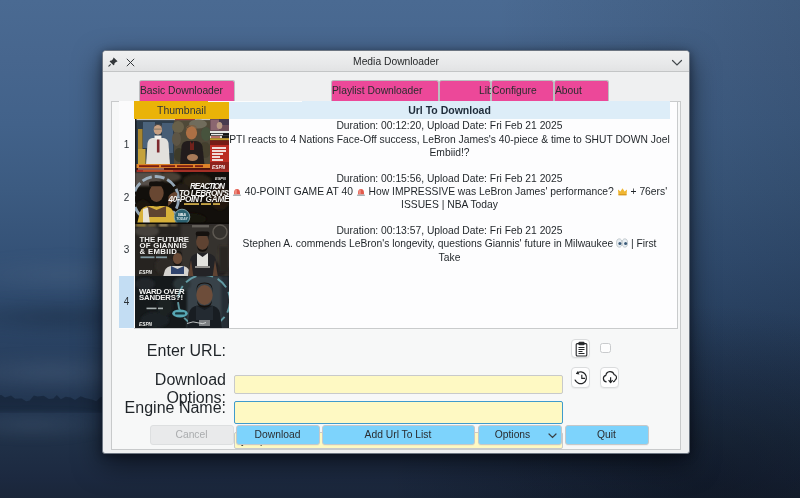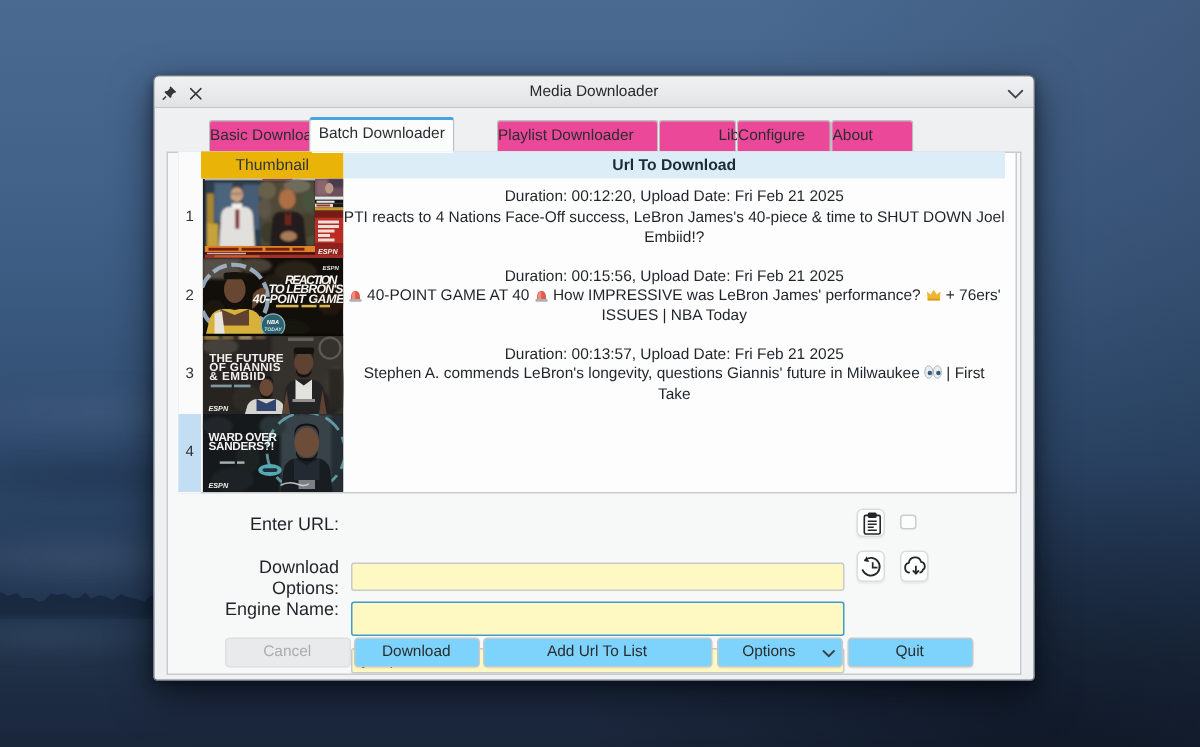--- a/index.html
+++ b/index.html
@@ -55,25 +55,25 @@
   .rownum { position:absolute; left:16px; width:15px; height:52px; font-size:10px;
     color:#2b3137; text-align:center; }
   #th-thumb { position:absolute; left:31px; top:50px; width:95px; height:18px;
     background:#eab308; font-size:10.5px; color:#31363b; text-align:center; line-height:18px; }
   #th-url { position:absolute; left:126px; top:50px; width:441px; height:18px;
     background:#ddedf8; font-size:10.5px; font-weight:bold; color:#1d2b39;
     text-align:center; line-height:18px; }
   .thumb { position:absolute; left:31.5px; width:94px; height:52.3px; overflow:hidden; }
   .urlcell { position:absolute; left:126px; width:441px; height:52.3px;
     font-size:10.3px; line-height:13.4px; color:#1f2428; text-align:center;
-    display:flex; align-items:center; justify-content:center; overflow:hidden; }
+    display:flex; align-items:flex-start; justify-content:center; overflow:hidden; }
   .urlcell > div { white-space:nowrap; }
   .hl { background:#c3ddf3; }
   
-  .lbl { position:absolute; font-size:12px; color:#1f2428; text-align:right; right:463px; }
+  .lbl { position:absolute; font-size:16px; color:#1f2428; text-align:right; right:463px; }
   .inp { position:absolute; left:131px; width:328.5px; background:#fef9c3;
     border:1px solid #c8cacb; border-radius:2px;margin-top:36px; }
   .iconbtn { position:absolute; width:19px; height:19px; background:#fefefe;
     border:1px solid #dadcdd; border-radius:4px; box-shadow:0 1px 1px rgba(0,0,0,0.05); }
   .btn { position:absolute; top:373.5px; height:20px; background:#7dd3fc;
     border:1px solid #c6c8c9; border-radius:3px; font-size:10.3px; color:#2a2d30;
     text-align:center; line-height:18px; box-shadow:0 1px 1px rgba(0,0,0,0.04); }
 </style>
 </head>
 <body>
@@ -97,21 +97,20 @@
   </svg>
   <svg style="position:absolute;left:568px;top:7.5px;" width="12" height="8" viewBox="0 0 12 8">
     <path d="M1.5 1.5 L6 6 L10.5 1.5" fill="none" stroke="#43484c" stroke-width="1.2" stroke-linecap="round"></path>
   </svg>
 
   <div class="tab" style="left:8px;   width:96px;">Basic Downloader</div>
   <div class="tab" style="left:200px; width:108px;">Playlist Downloader</div>
   <div class="tab" style="left:308px; width:52px;padding-left:39px;">Library</div>
   <div class="tab" style="left:360px; width:63px;">Configure</div>
   <div class="tab" style="left:423px; width:54.5px;">About</div>
-  <div id="tab-active">Batch Downloader</div>
 
   <div id="pane"></div>
   <div style="position:absolute;left:105px;top:50px;width:94px;height:1px;background:#fbfcfc;z-index:4"></div>
   <div id="table"></div>
   <div id="vh"></div>
   <div id="th-thumb">Thumbnail</div>
   <div id="th-url">Url To Download</div>
 
   <div class="rownum" style="top:68.3px; line-height:52px;">1</div>
   <div class="rownum" style="top:120.6px; line-height:52px;">2</div>

